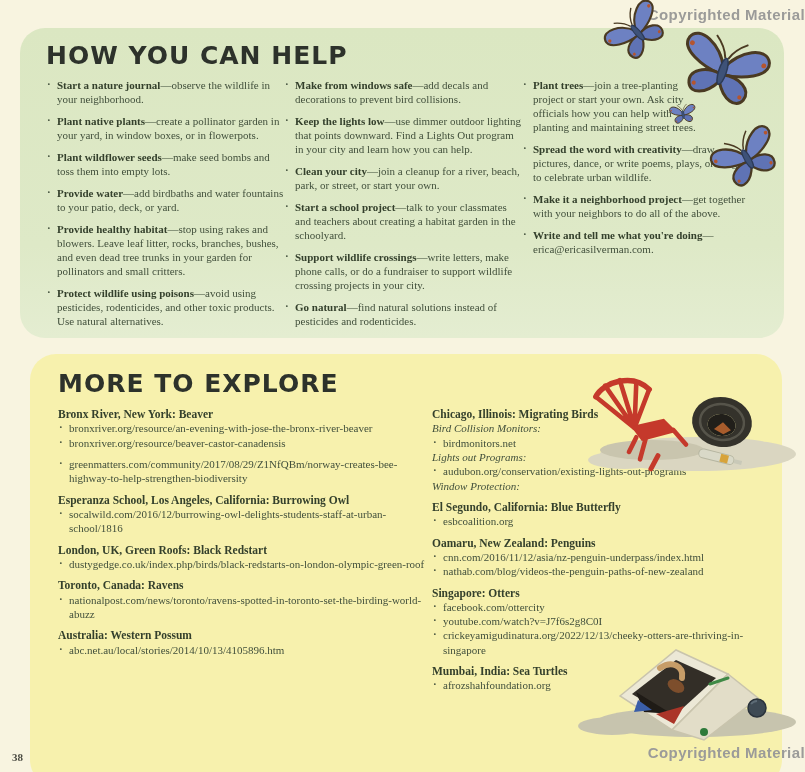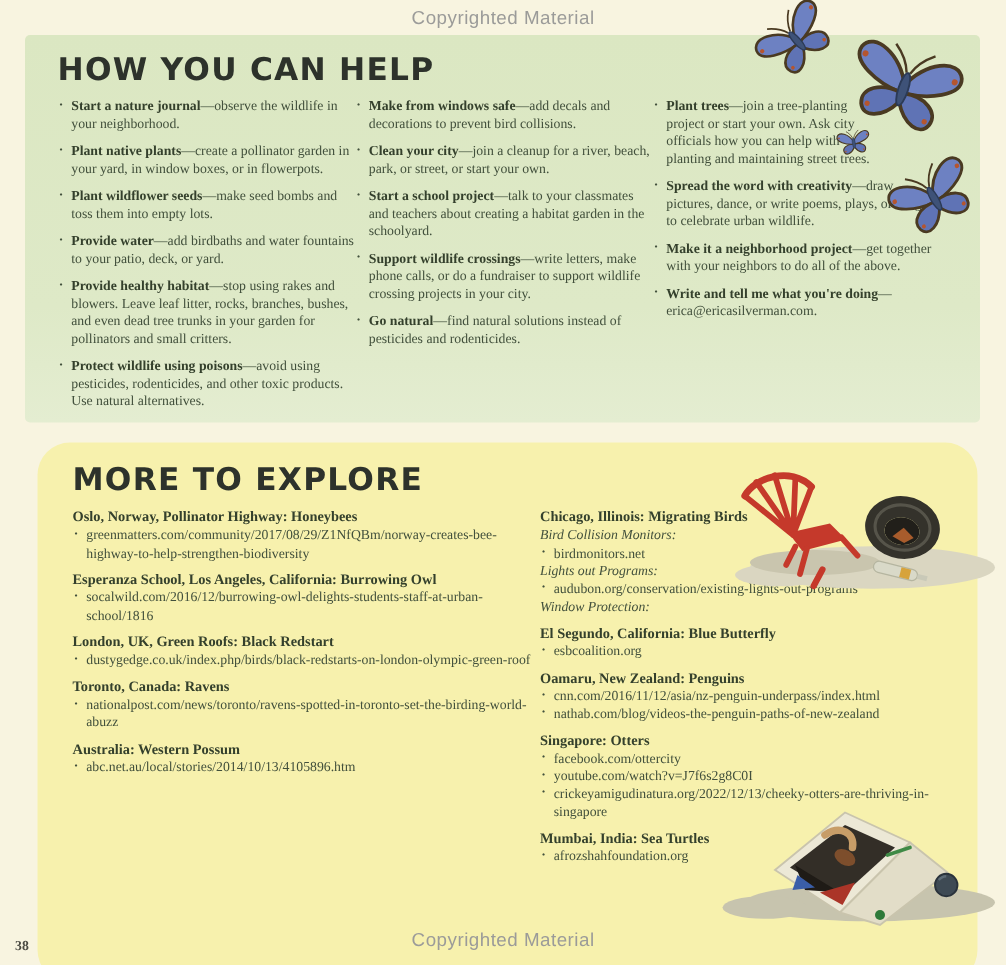--- a/index.html
+++ b/index.html
@@ -1,28 +1,28 @@
 <!DOCTYPE html>
 <html><head>
 <meta charset="utf-8">
 <style>
   html,body{margin:0;padding:0;}
   .page{position:relative;width:805px;height:772px;background:#f8f4e0;overflow:hidden;
         font-family:"Liberation Serif",serif;color:#42503c;}
-  .watermark{position:absolute;left:0;width:100%;text-align:center;
-        font-family:"Liberation Sans",sans-serif;font-weight:normal;font-size:15px;
+  .watermark{position:absolute;left:0;width:100%;text-align:right;
+        font-family:"Liberation Sans",sans-serif;font-weight:bold;font-size:15px;
         color:#9b9b99;letter-spacing:.4px;}
   .watermark.top{top:6px;}
   .watermark.bottom{top:744px;}
   .page-number{position:absolute;left:12px;top:751px;font-size:11px;font-weight:bold;color:#4a4a42;}
 
   
   .help-box{position:absolute;left:20px;top:28px;width:764px;height:310px;
         background:linear-gradient(180deg,#dbe7c2 0%,#dee9c7 70%,#e4edd1 100%);
-        border-radius:4px;box-sizing:border-box;padding:13px 18px 0 26px;}
+        border-radius:25px;box-sizing:border-box;padding:13px 18px 0 26px;}
   .panel-title{margin:0 0 9px 0;font-family:"DejaVu Sans",sans-serif;font-weight:800;
         font-size:25px;letter-spacing:1px;color:#2d322b;}
   .help-cols{display:flex;}
   .hcol{width:238px;}
   .hcol.c3{width:228px;}
   .item{position:relative;padding-left:11px;margin-bottom:8px;font-size:11px;line-height:1.27;}
   .item::before{content:"\00B7";position:absolute;left:1px;top:-1px;font-weight:bold;color:#42503c;}
   .item b{color:#34402c;}
   .item.narrow{max-width:172px;}
 
@@ -56,40 +56,45 @@
       <div class="hcol">
         <div class="item"><b>Start a nature journal</b><span>—observe the wildlife in your neighborhood.</span></div>
         <div class="item"><b>Plant native plants</b><span>—create a pollinator garden in your yard, in window boxes, or in flowerpots.</span></div>
         <div class="item"><b>Plant wildflower seeds</b><span>—make seed bombs and toss them into empty lots.</span></div>
         <div class="item"><b>Provide water</b><span>—add birdbaths and water fountains to your patio, deck, or yard.</span></div>
         <div class="item"><b>Provide healthy habitat</b><span>—stop using rakes and blowers. Leave leaf litter, rocks, branches, bushes, and even dead tree trunks in your garden for pollinators and small critters.</span></div>
         <div class="item"><b>Protect wildlife using poisons</b><span>—avoid using pesticides, rodenticides, and other toxic products. Use natural alternatives.</span></div>
       </div>
       <div class="hcol">
         <div class="item"><b>Make from windows safe</b><span>—add decals and decorations to prevent bird collisions.</span></div>
+        <div class="item"><b>Keep the lights low</b><span>—use dimmer outdoor lighting that points downward. Find a Lights Out program in your city and learn how you can help.</span></div>
         <div class="item"><b>Clean your city</b><span>—join a cleanup for a river, beach, park, or street, or start your own.</span></div>
         <div class="item"><b>Start a school project</b><span>—talk to your classmates and teachers about creating a habitat garden in the schoolyard.</span></div>
         <div class="item"><b>Support wildlife crossings</b><span>—write letters, make phone calls, or do a fundraiser to support wildlife crossing projects in your city.</span></div>
         <div class="item"><b>Go natural</b><span>—find natural solutions instead of pesticides and rodenticides.</span></div>
       </div>
       <div class="hcol c3">
         <div class="item narrow"><b>Plant trees</b><span>—join a tree-planting project or start your own. Ask city officials how you can help with planting and maintaining street trees.</span></div>
         <div class="item"><b>Spread the word with creativity</b><span>—draw pictures, dance, or write poems, plays, or songs to celebrate urban wildlife.</span></div>
         <div class="item"><b>Make it a neighborhood project</b><span>—get together with your neighbors to do all of the above.</span></div>
         <div class="item"><b>Write and tell me what you're doing</b><span>—erica@ericasilverman.com.</span></div>
       </div>
     </div>
   </section>
 
   <section class="explore-box">
     <h1 class="panel-title">MORE TO EXPLORE</h1>
     <div class="ecols">
       <div class="ecol1">
         <div class="group">
-          <div class="g-head">Oslo, Norway, Pollinator Highway: Honeybees</div>
+          <div class="g-head">Bronx River, New York: Beaver</div>
+          <div class="link">bronxriver.org/resource/an-evening-with-jose-the-bronx-river-beaver</div>
+          <div class="link">bronxriver.org/resource/beaver-castor-canadensis</div>
+        </div>
+        <div class="group">
           <div class="link">greenmatters.com/community/2017/08/29/Z1NfQBm/norway-creates-bee-highway-to-help-strengthen-biodiversity</div>
         </div>
         <div class="group">
           <div class="g-head">Esperanza School, Los Angeles, California: Burrowing Owl</div>
           <div class="link">socalwild.com/2016/12/burrowing-owl-delights-students-staff-at-urban-school/1816</div>
         </div>
         <div class="group">
           <div class="g-head">London, UK, Green Roofs: Black Redstart</div>
           <div class="link">dustygedge.co.uk/index.php/birds/black-redstarts-on-london-olympic-green-roof</div>
         </div>

